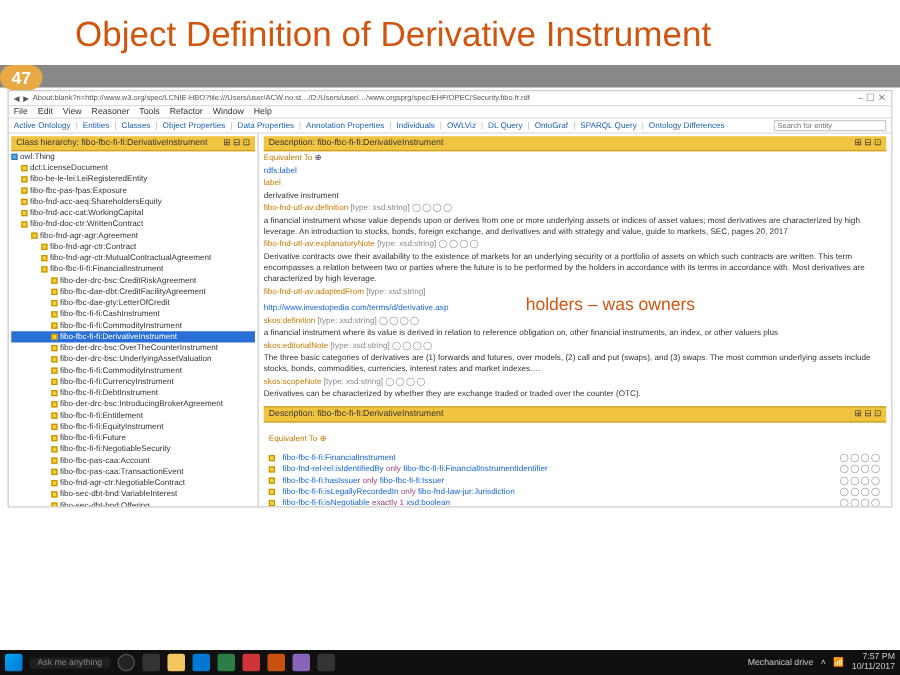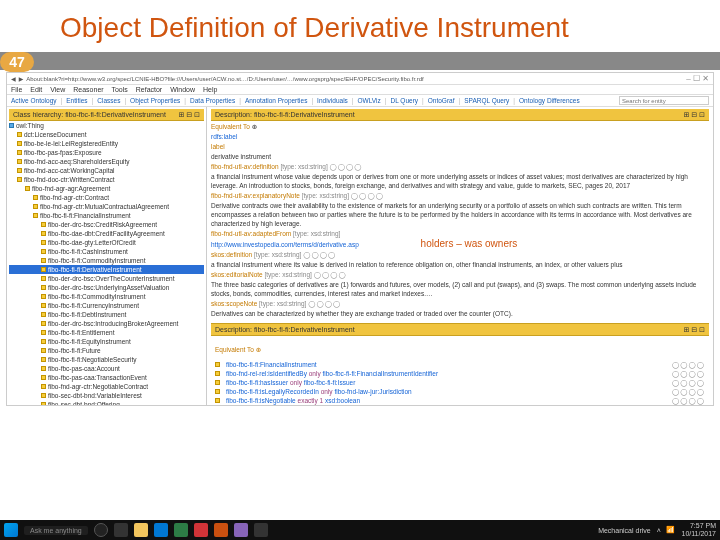--- a/index.html
+++ b/index.html
@@ -19,21 +19,21 @@
   .tree { width:200px; border-right:1px solid #ccc; overflow:hidden; font-size:6.5px; line-height:9px; padding:2px 2px;}
   .tree .row{ white-space:nowrap; overflow:hidden; text-overflow:clip; display:flex; align-items:center;}
   .tree .sq{ width:5px;height:5px;border:1px solid #c49500;background:#f6cd3c;margin-right:2px;flex:0 0 auto;}
   .tree .sq.b{background:#5aa9e6;border-color:#2a7ab3;}
   .tree .hl{ background:#2a6fd6; color:#fff;}
   .ind1{padding-left:8px}.ind2{padding-left:16px}.ind3{padding-left:24px}.ind4{padding-left:32px}
   .main { flex:1; overflow:hidden; font-size:6.5px; line-height:9px; padding:2px 4px; display:flex; flex-direction:column;}
   .fieldlbl{color:#c47a00;}
   .link{color:#1463d6;}
   .meta{color:#888;}
-  .ann{ color:#d0550f; font-size:10px; font-weight:normal; margin-left:60px;}
+  .ann{ color:#d0550f; font-size:14px; font-weight:normal; margin-left:60px;}
   .yellowbar2 { background:#f0c43f; color:#333; font-size:7px; padding:1px 4px; border-top:1px solid #c9a020; border-bottom:1px solid #c9a020; display:flex; justify-content:space-between; margin-top:4px;}
   .sub { padding:2px 4px; }
   .sub .row2{display:flex; align-items:flex-start; gap:4px;}
   .sub .sq{ width:5px;height:5px;border:1px solid #c49500;background:#f6cd3c;margin-right:2px;flex:0 0 auto; margin-top:2px;}
   .sub .txt{flex:1;}
   .kw{color:#9a3f7a;}
   .circles{color:#888; letter-spacing:1px;}
   .taskbar{ position:absolute; bottom:0; left:0; right:0; height:20px; background:#101010; display:flex; align-items:center; color:#ddd; font-size:8px; gap:6px; padding:0 4px;}
   .ticon{width:14px;height:14px;background:#333;border-radius:2px;}
   .ticon.win{background:linear-gradient(135deg,#00a4ef,#0078d4);}

